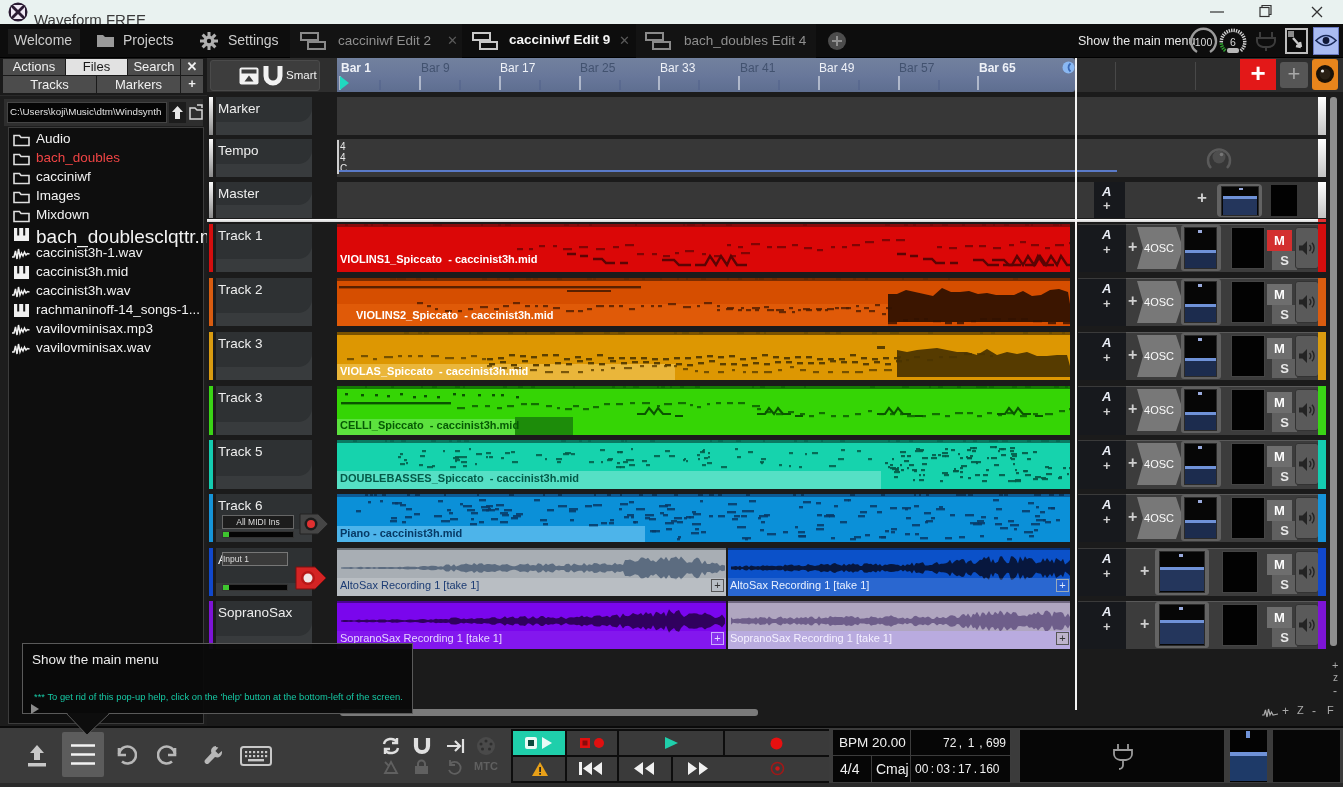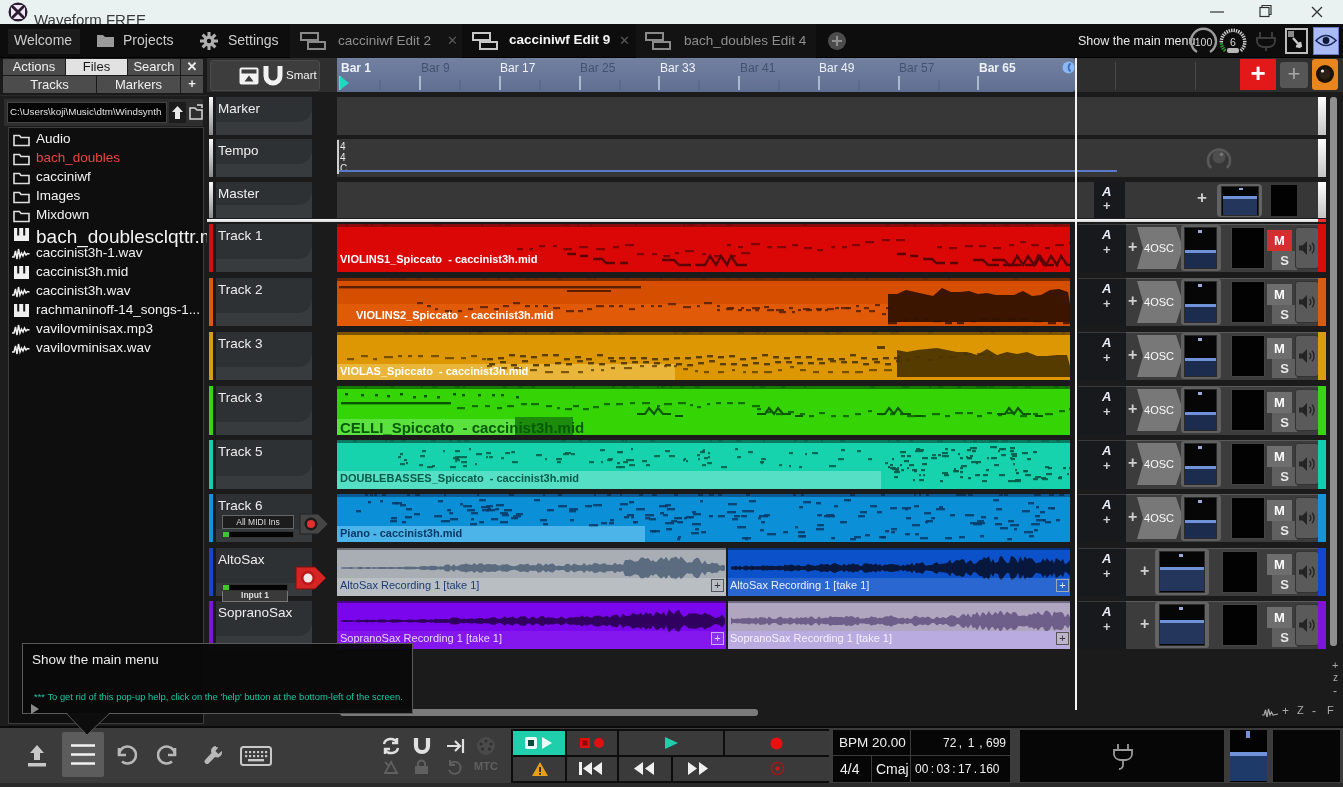--- a/index.html
+++ b/index.html
@@ -289,21 +289,21 @@
 <div style="position:absolute;left:216px;top:601px;width:96px;height:35px;background:#2e3133;border-radius:0 0 14px 0;"></div>
 <div style="position:absolute;left:218px;top:605px;width:94px;height:18px;font-size:13.5px;color:#eeeeee;white-space:nowrap;">SopranoSax</div>
 <div style="position:absolute;left:222px;top:515px;width:72px;height:14px;background:#1c1c1c;border:1px solid #666;font-size:8.5px;color:#ddd;text-align:center;line-height:12px;">All MIDI Ins</div>
 <div style="position:absolute;left:222px;top:531px;width:72px;height:7px;background:#050505;border:1px solid #333;"></div>
 <div style="position:absolute;left:223px;top:532px;width:6px;height:5px;background:#3ec52f;"></div>
 <svg class="abs" style="left:298px;top:508px" width="32" height="32" viewBox="0 0 32 32">
     <path d="M2 6 h18 l10 10 -10 10 h-18 z" fill="#454545" stroke="#222" stroke-width="1"></path>
     <circle cx="13" cy="16" r="6.5" fill="#1c1c1c"></circle>
     <circle cx="13" cy="16" r="4" fill="#e03030"></circle>
   </svg>
-<div style="position:absolute;left:222px;top:588px;width:66px;height:14px;background:#3a3a3a;border:1px solid #777;font-size:8.5px;color:#ddd;text-align:center;line-height:12px;font-weight:bold;">Input 1</div>
+<div style="position:absolute;left:222px;top:552px;width:66px;height:14px;background:#3a3a3a;border:1px solid #777;font-size:8.5px;color:#ddd;line-height:12px;">Input 1</div>
 <div style="position:absolute;left:222px;top:584px;width:66px;height:7px;background:#050505;border:1px solid #333;"></div>
 <div style="position:absolute;left:223px;top:585px;width:6px;height:5px;background:#3ec52f;"></div>
 <svg class="abs" style="left:294px;top:561px" width="34" height="34" viewBox="0 0 34 34">
     <path d="M2 6 h19 l11 11 -11 11 h-19 z" fill="#d42424" stroke="#7a1010" stroke-width="1"></path>
     <circle cx="14" cy="17" r="7" fill="#b81818"></circle>
     <circle cx="14" cy="17" r="4.5" fill="#f0e8e8"></circle>
   </svg>
 <div style="position:absolute;left:337px;top:97px;width:981px;height:38px;background:#373737;"></div>
 <div style="position:absolute;left:1318px;top:97px;width:8px;height:38px;background:linear-gradient(180deg,#ffffff,#c4c4c4);"></div>
 <div style="position:absolute;left:337px;top:139px;width:981px;height:38px;background:#373737;"></div>
@@ -837,21 +837,21 @@
     <rect x="640" y="29" width="5" height="2.2" fill="#0a5500" opacity="0.8"></rect>
     <rect x="650" y="26" width="5" height="2.2" fill="#0a5500" opacity="0.8"></rect>
     <rect x="661" y="28" width="4" height="2.2" fill="#0a5500" opacity="0.8"></rect>
     <rect x="670" y="26" width="7" height="2.2" fill="#0a5500" opacity="0.8"></rect>
     <rect x="683" y="29" width="7" height="2.2" fill="#0a5500" opacity="0.8"></rect>
     <rect x="696" y="27" width="5" height="2.2" fill="#0a5500" opacity="0.8"></rect>
     <rect x="708" y="27" width="8" height="2.2" fill="#0a5500" opacity="0.8"></rect>
     <rect x="722" y="24" width="6" height="2.2" fill="#0a5500" opacity="0.8"></rect>
     <rect x="732" y="22" width="4" height="2.2" fill="#0a5500" opacity="0.8"></rect>
   </svg>
-<div style="position:absolute;left:340px;top:419px;width:400px;height:14px;font-size:15px;color:#065a04;font-weight:bold;">CELLI_Spiccato&nbsp; - caccinist3h.mid</div>
+<div style="position:absolute;left:340px;top:419px;width:400px;height:14px;font-size:11px;color:#065a04;font-weight:bold;">CELLI_Spiccato&nbsp; - caccinist3h.mid</div>
 <div style="position:absolute;left:337px;top:440px;width:733px;height:49px;background:#16d3ad;border-top:3px solid #0a7a62;"></div>
 <div style="position:absolute;left:337px;top:471px;width:544px;height:18px;background:#55e0c5;"></div>
 <svg class="abs" style="left:337px;top:440px" width="733" height="48" viewBox="0 0 733 48">
     <rect x="572" y="0" width="4" height="2" fill="#066a55"></rect>
     <rect x="94" y="0" width="5" height="2" fill="#066a55"></rect>
     <rect x="16" y="0" width="4" height="2" fill="#066a55"></rect>
     <rect x="551" y="0" width="2" height="2" fill="#066a55"></rect>
     <rect x="467" y="0" width="4" height="2" fill="#066a55"></rect>
     <rect x="690" y="0" width="4" height="2" fill="#066a55"></rect>
     <rect x="600" y="0" width="5" height="2" fill="#066a55"></rect>

